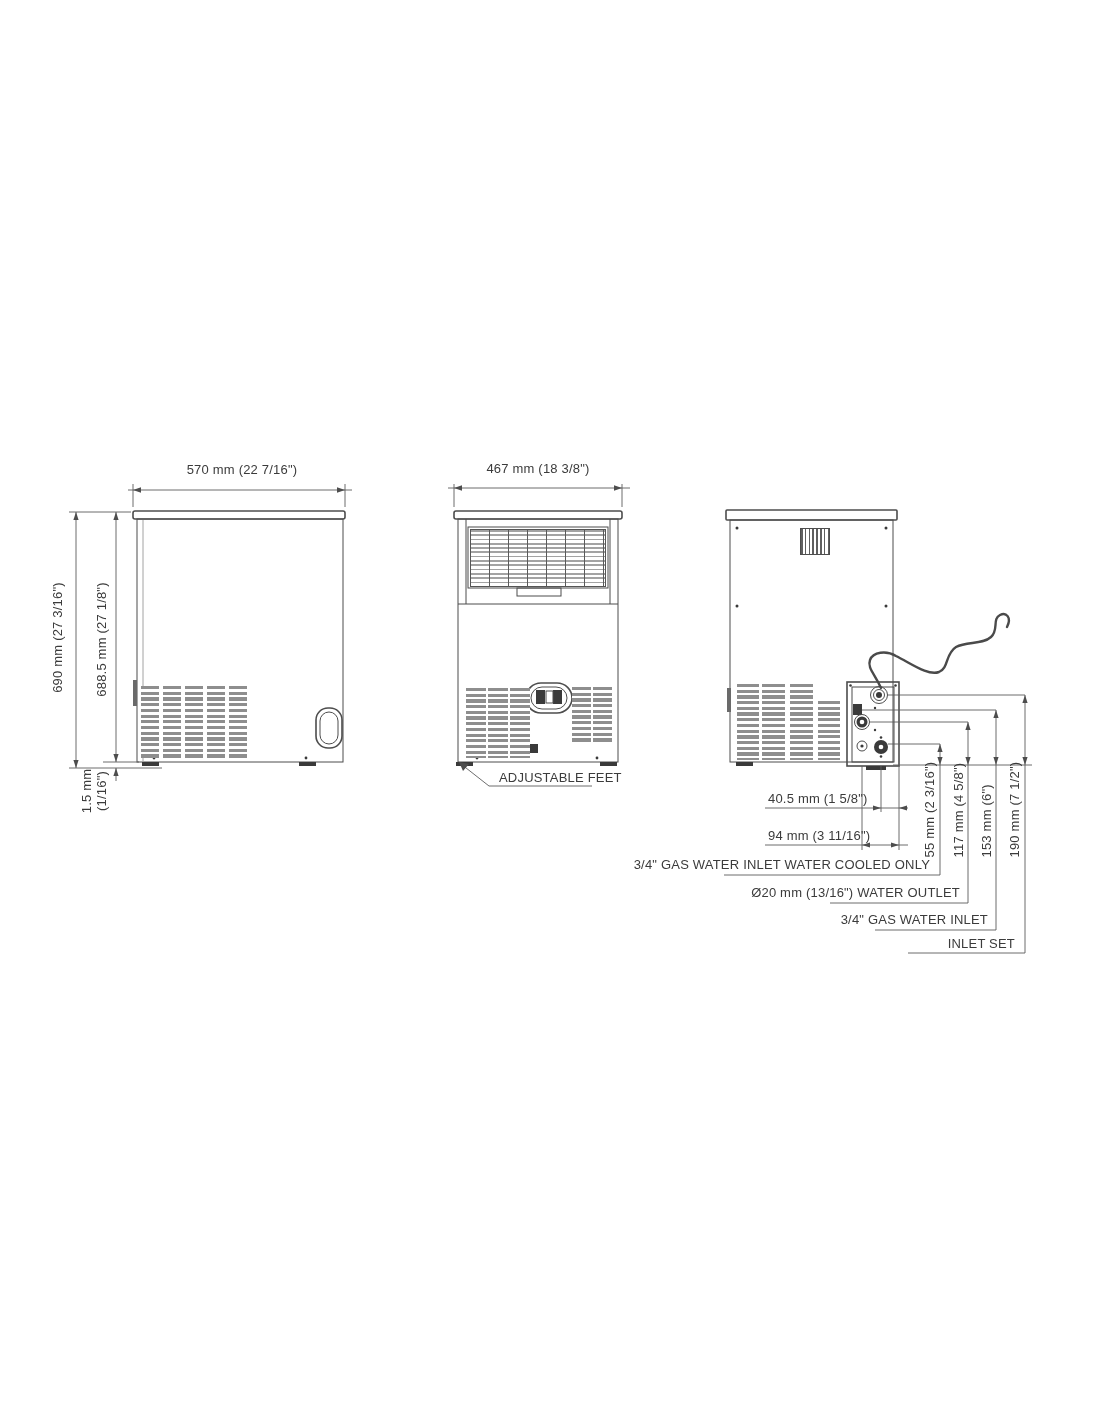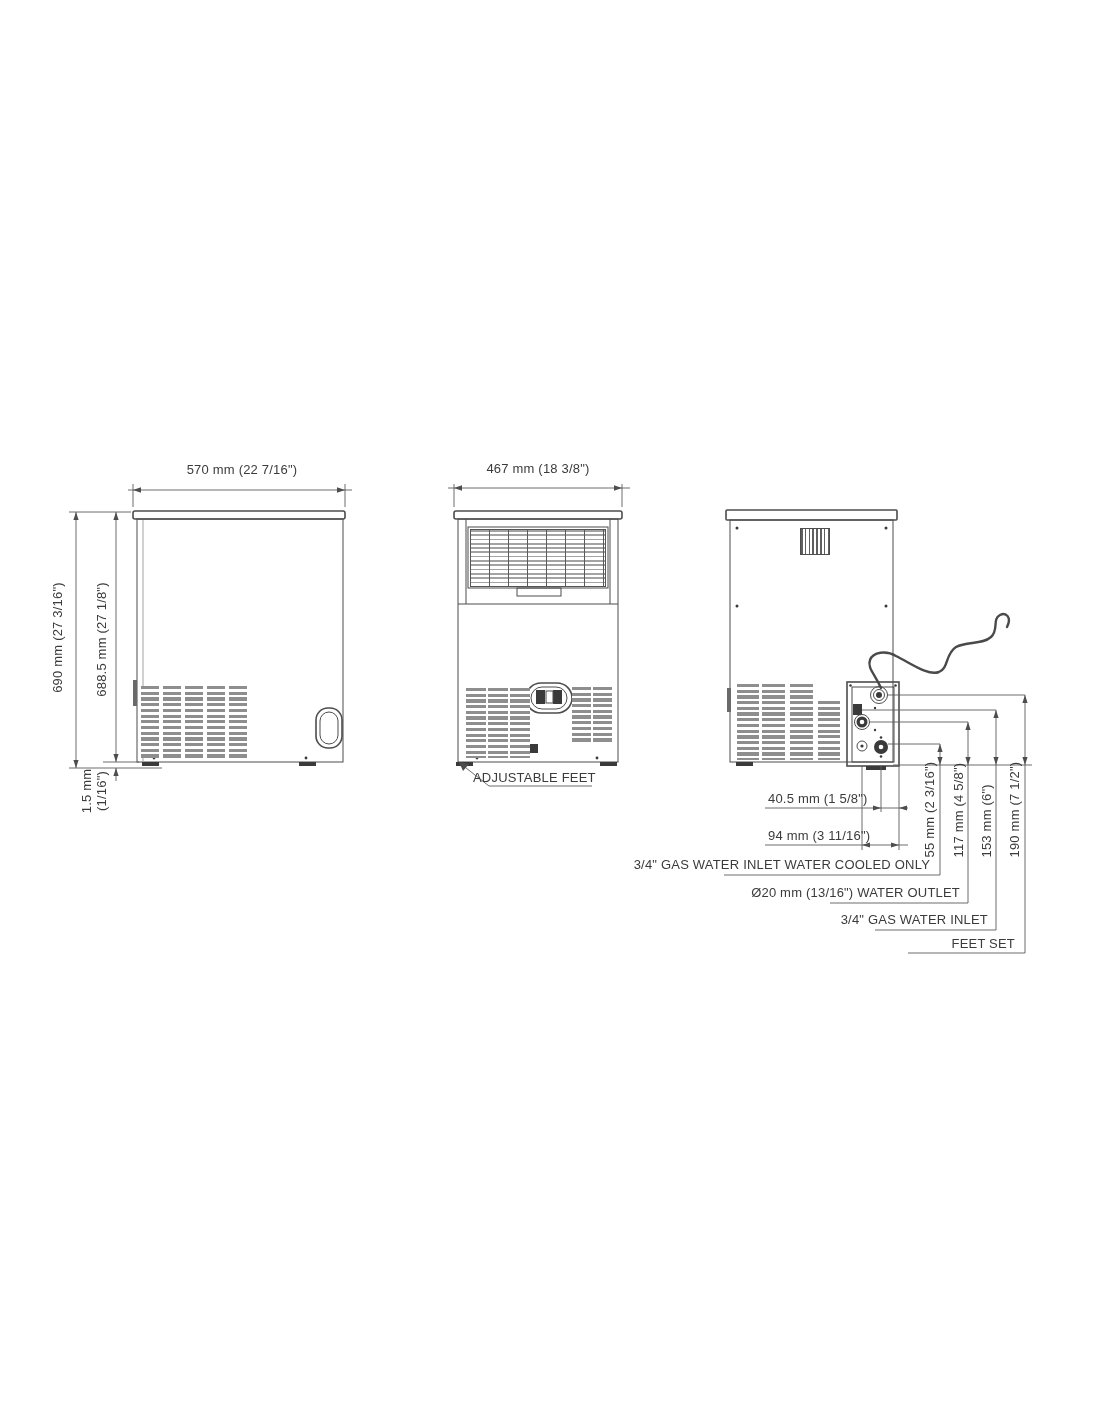--- a/index.html
+++ b/index.html
@@ -229,35 +229,35 @@
 
   <div class="lbl lbl-c rot" style="left:-19px;top:632px;width:240px;">688.5 mm (27 1/8")</div>
 
   <div class="lbl lbl-c rot" style="left:53px;top:775px;width:84px;height:32px;">
     <span style="display:block;">1.5 mm</span>
     <span style="display:block;">(1/16")</span>
   </div>
 
   <div class="lbl lbl-c" style="left:438px;top:461px;width:200px;">467 mm (18 3/8")</div>
 
-  <div class="lbl" style="left:473px;top:770px;">ADJUSTABLE FEET</div>
+  <div class="lbl" style="left:499px;top:770px;">ADJUSTABLE FEET</div>
 
   <div class="lbl" style="left:768px;top:791px;">40.5 mm (1 5/8")</div>
 
   <div class="lbl" style="left:768px;top:828px;">94 mm (3 11/16")</div>
 
   <div class="lbl rot" style="left:869px;top:790px;width:120px;">55 mm (2 3/16")</div>
 
   <div class="lbl rot" style="left:898px;top:790px;width:120px;">117 mm (4 5/8")</div>
 
   <div class="lbl rot" style="left:926px;top:790px;width:120px;">153 mm (6")</div>
 
   <div class="lbl rot" style="left:954px;top:790px;width:120px;">190 mm (7 1/2")</div>
 
   <div class="lbl lbl-r" style="left:630px;top:857px;width:300px;">3/4" GAS WATER INLET WATER COOLED ONLY</div>
 
   <div class="lbl lbl-r" style="left:660px;top:885px;width:300px;">Ø20 mm (13/16") WATER OUTLET</div>
 
   <div class="lbl lbl-r" style="left:688px;top:912px;width:300px;">3/4" GAS WATER INLET</div>
 
-  <div class="lbl lbl-r" style="left:715px;top:936px;width:300px;">FEET SET</div>
+  <div class="lbl lbl-r" style="left:715px;top:936px;width:300px;">INLET SET</div>
 
 </div>
 
 </body></html>

